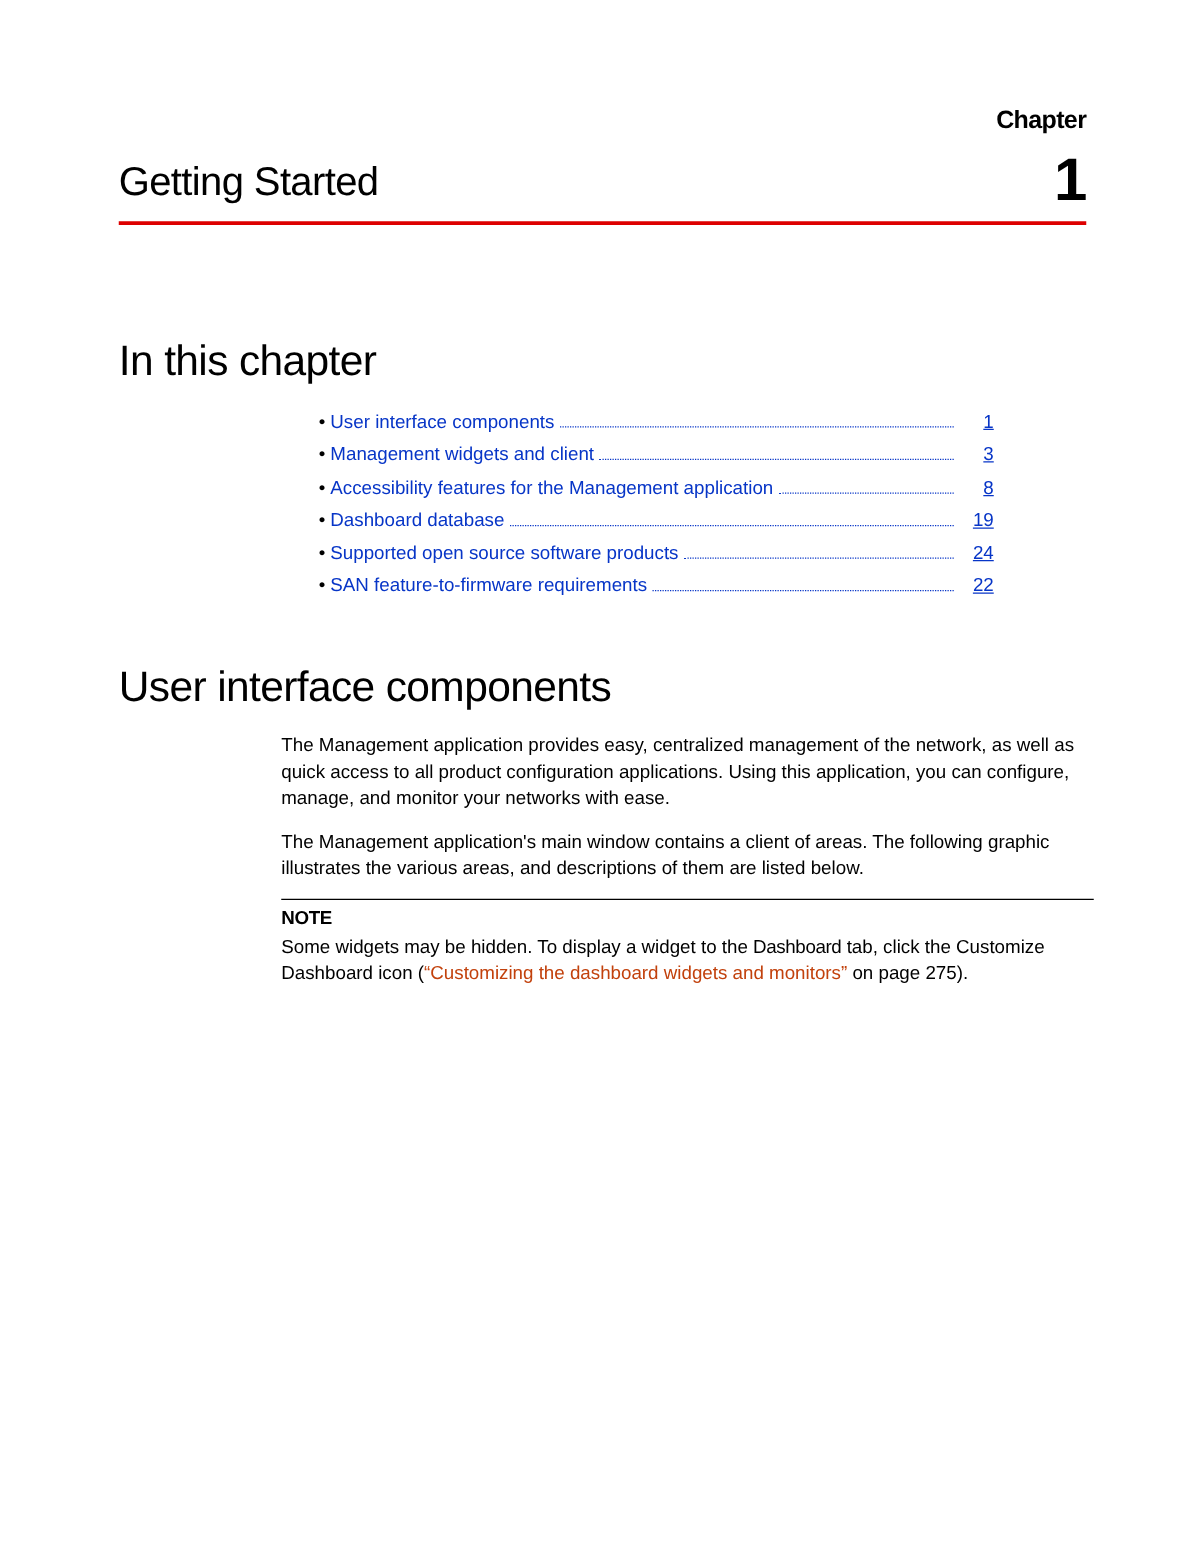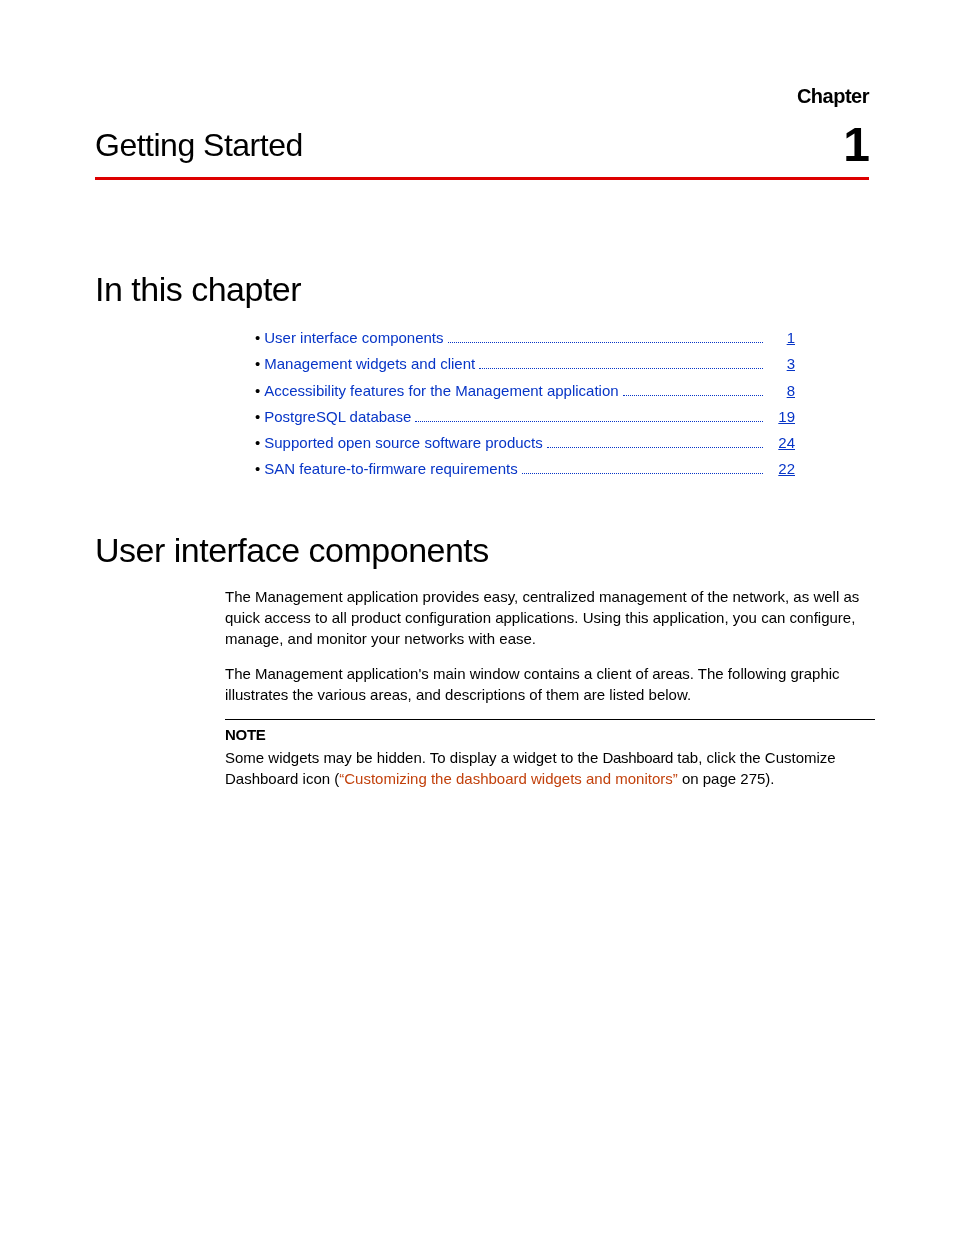--- a/index.html
+++ b/index.html
@@ -54,21 +54,21 @@
       <a class="toc-page" href="#">3</a>
     </div>
     <div class="toc-row">
       <span class="bullet">•</span>
       <a class="toc-link" href="#">Accessibility features for the Management application</a>
       <span class="dots"></span>
       <a class="toc-page" href="#">8</a>
     </div>
     <div class="toc-row">
       <span class="bullet">•</span>
-      <a class="toc-link" href="#">PostgreSQL database</a>
+      <a class="toc-link" href="#">Dashboard database</a>
       <span class="dots"></span>
       <a class="toc-page" href="#">19</a>
     </div>
     <div class="toc-row">
       <span class="bullet">•</span>
       <a class="toc-link" href="#">Supported open source software products</a>
       <span class="dots"></span>
       <a class="toc-page" href="#">24</a>
     </div>
     <div class="toc-row">

